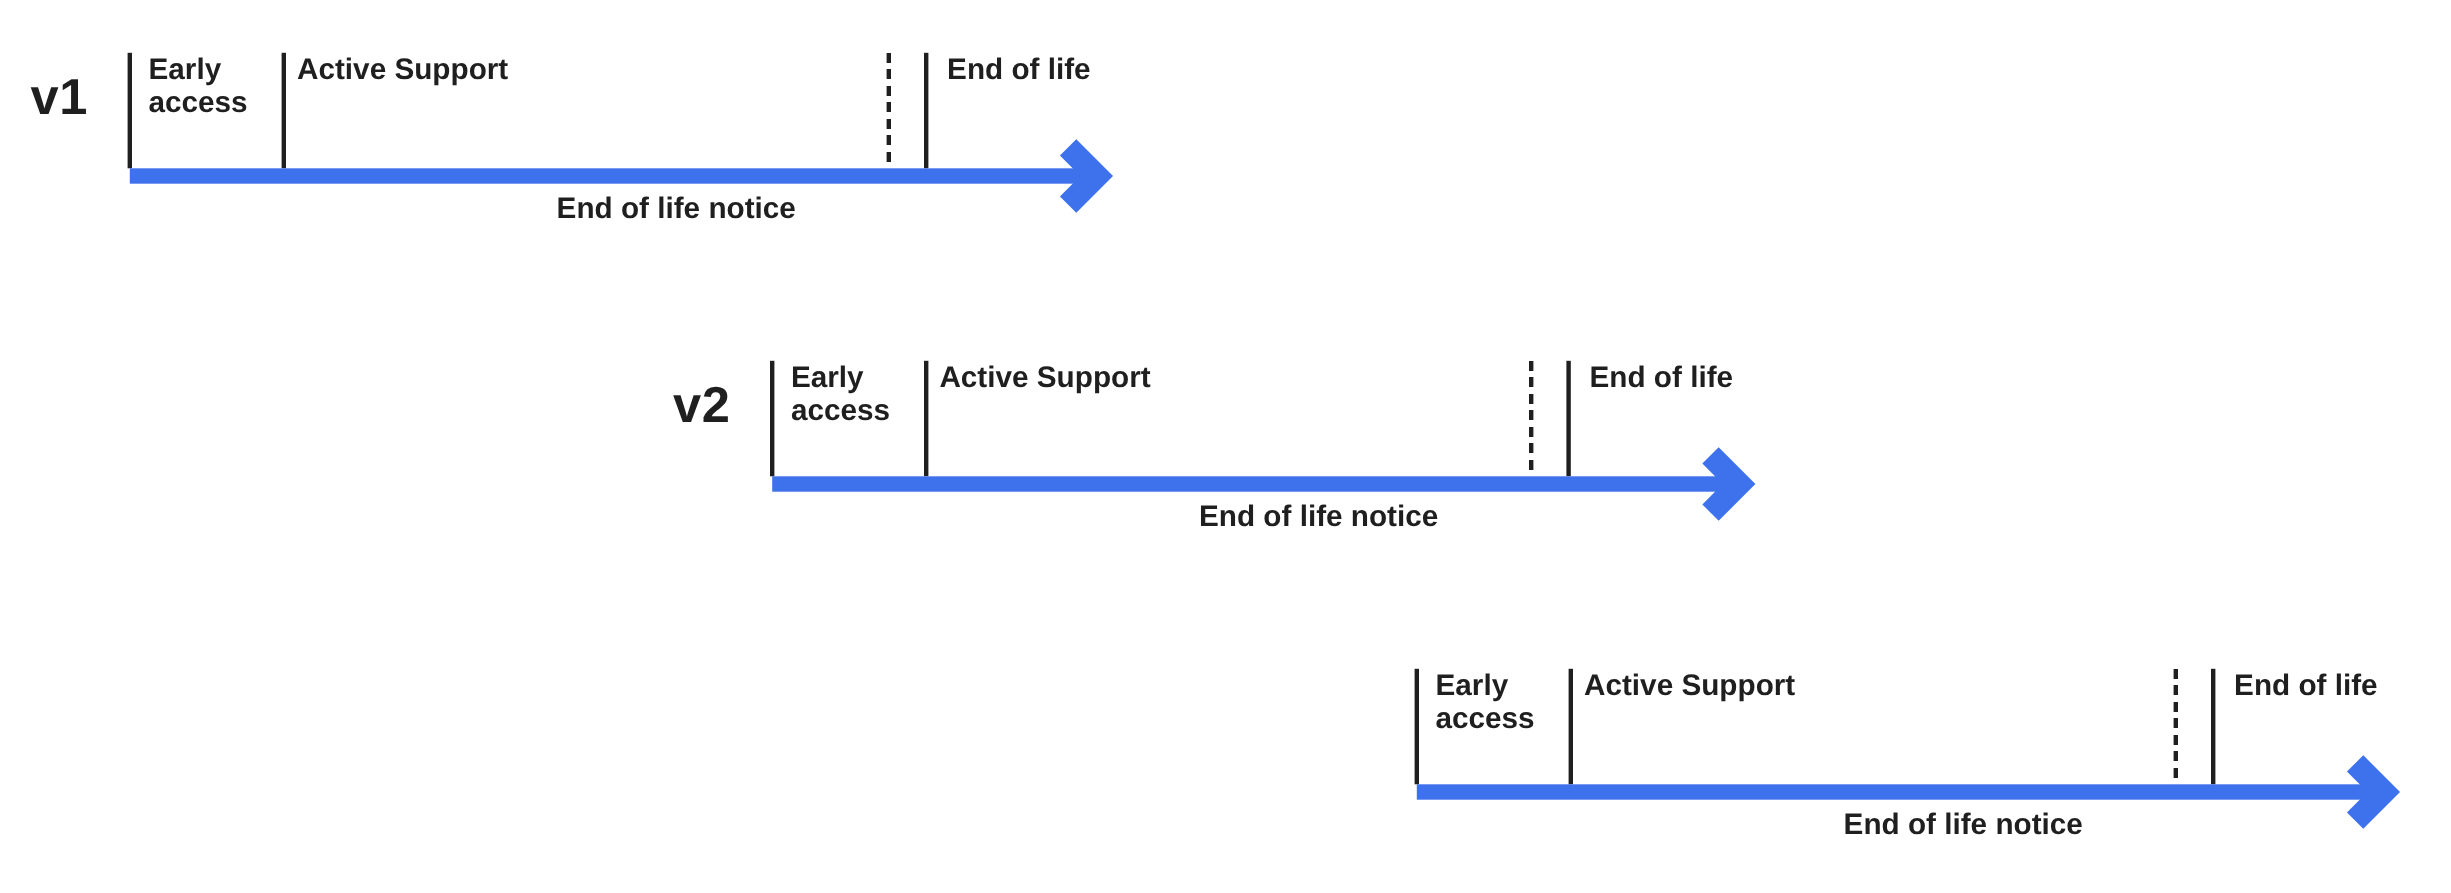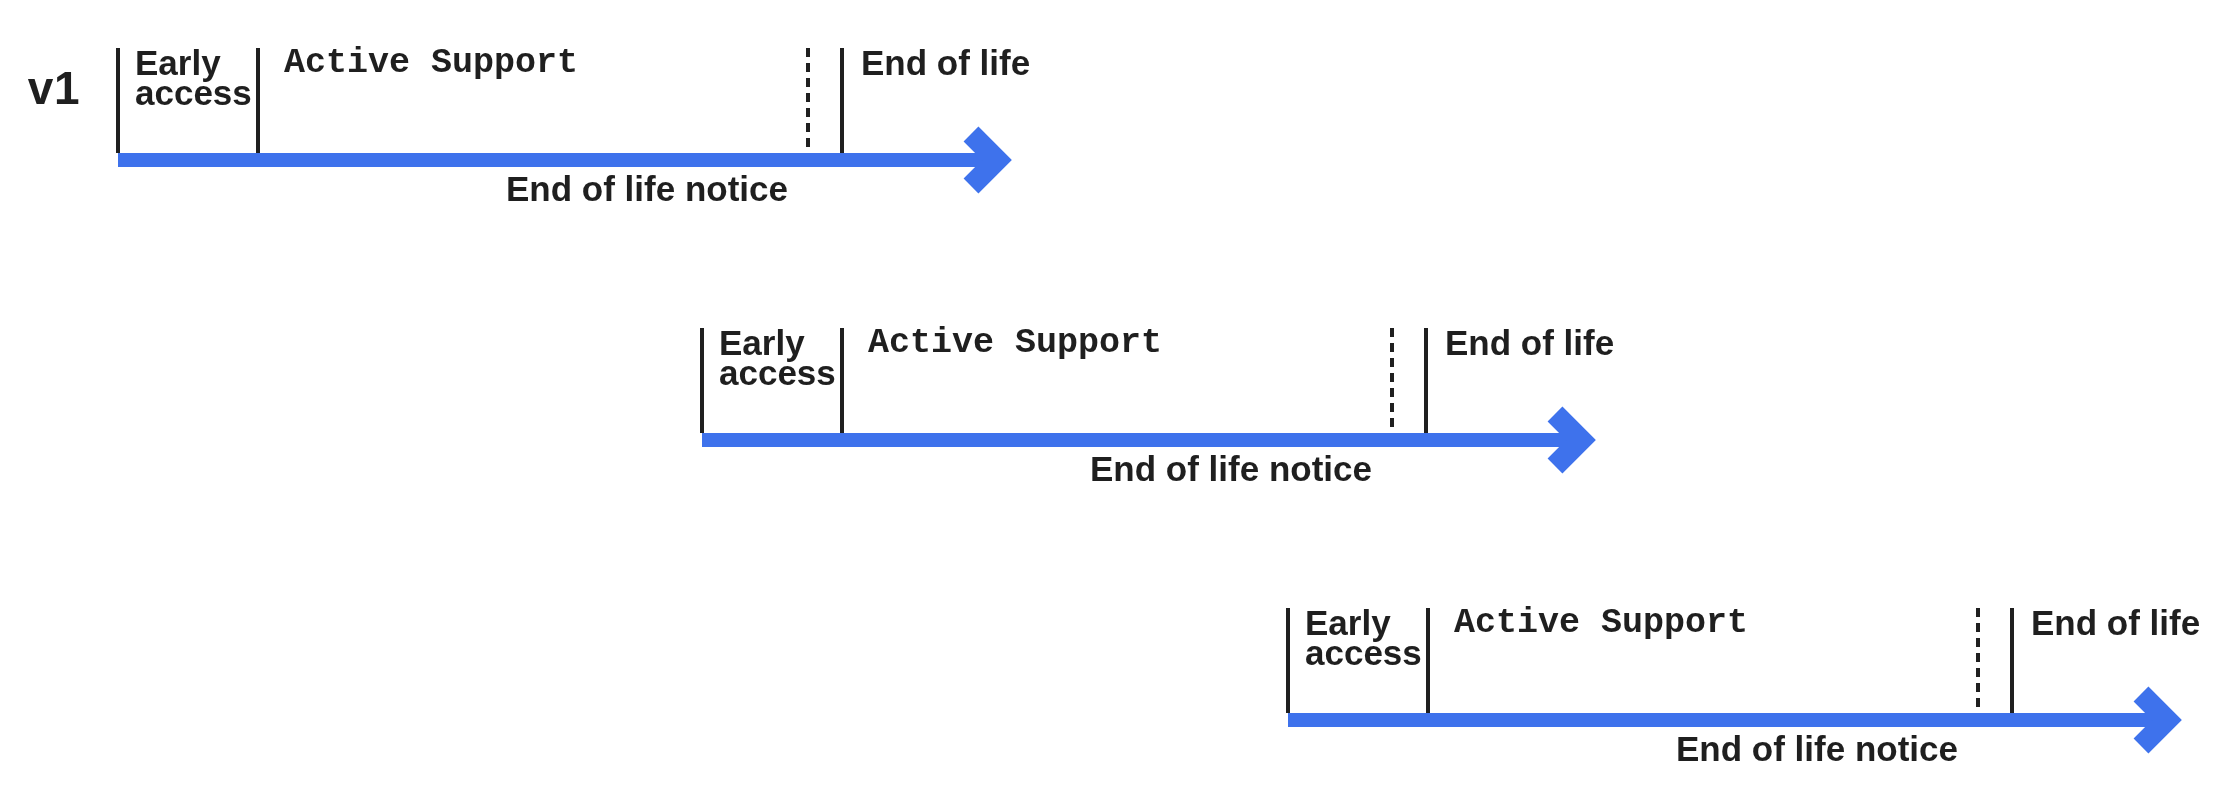--- a/index.html
+++ b/index.html
@@ -46,27 +46,27 @@
     width: 4px; height: 103px;
     background: repeating-linear-gradient(
       to bottom,
       var(--ink, #1f1f1f) 0px, var(--ink, #1f1f1f) 9px,
       transparent 9px, transparent 15px
     );
   }
 
   .lbl {
     position: absolute;
-    font-size: 35px; font-weight: 700;
+    font-size: 27px; font-weight: 700;
     line-height: 30px;
     color: var(--ink, #1f1f1f);
     white-space: nowrap;
   }
   .lbl-early  { left: 17px;  top: 0px; width: 104px; white-space: normal; }
-  .lbl-active { left: 166px; top: 0px; font-family: Liberation Mono, monospace; }
+  .lbl-active { left: 152px; top: 0px; }
   .lbl-eol    { left: 743px; top: 0px; }
   .lbl-notice { left: 388px; top: 126px; width: 300px; }
 
   .arrow {
     position: absolute;
     left: 0; top: 60px;
     width: 910px; height: 110px;
     overflow: visible;
     display: block;
   }
@@ -88,20 +88,21 @@
       <rect class="shaft" x="0" y="45" width="866" height="14"></rect>
       <path class="head" d="M853 26 L879 52 L853 78"></path>
     </svg>
     <div class="lbl lbl-early">Early access</div>
     <div class="lbl lbl-active">Active Support</div>
     <div class="lbl lbl-eol">End of life</div>
     <div class="lbl lbl-notice">End of life notice</div>
   </div>
 
   <div class="timeline t-v2">
+    <div class="version">v2</div>
     <div class="tick tick-start"></div>
     <div class="tick tick-active"></div>
     <div class="tick-dashed"></div>
     <div class="tick tick-eol"></div>
     <svg class="arrow" viewBox="0 0 910 110" aria-hidden="true">
       <rect class="shaft" x="0" y="45" width="866" height="14"></rect>
       <path class="head" d="M853 26 L879 52 L853 78"></path>
     </svg>
     <div class="lbl lbl-early">Early access</div>
     <div class="lbl lbl-active">Active Support</div>

